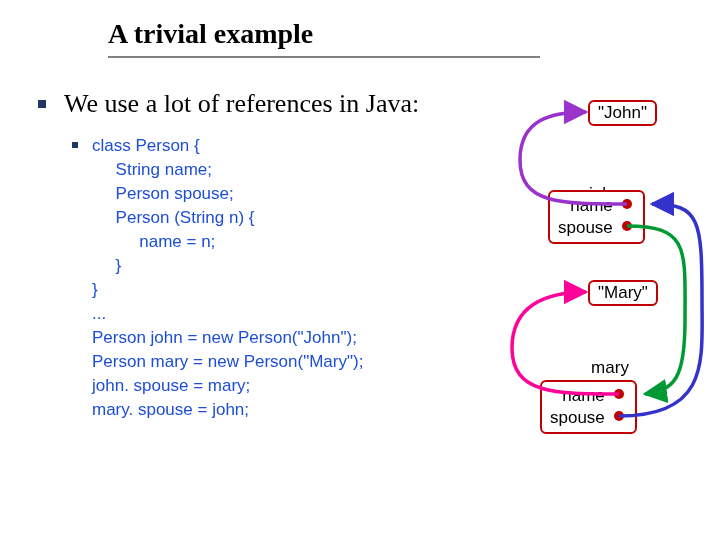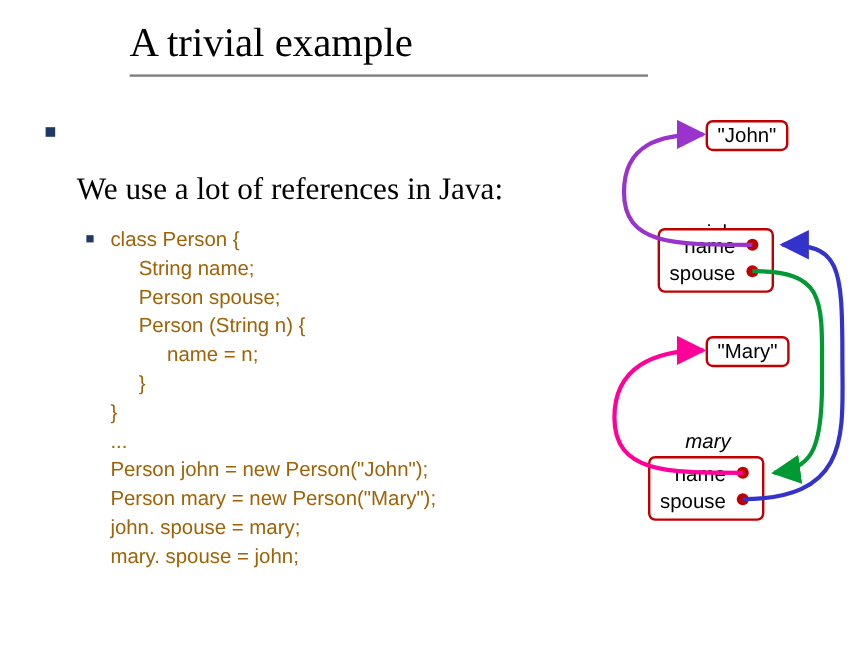--- a/index.html
+++ b/index.html
@@ -10,22 +10,22 @@
     background: #ffffff;
     font-family: "Times New Roman", Times, serif;
     color: #000;
     position: relative;
     overflow: hidden;
   }
   .title-wrap {
     padding: 18px 0 0 108px;
   }
   .title {
-    font-size: 34px;
-    font-weight: 400;
+    font-size: 28px;
+    font-weight: 700;
   }
   .title-underline {
     margin-top: 6px;
     height: 0;
     border-bottom: 2px solid #808080;
     width: 432px;
   }
   .content {
     position: relative;
     padding: 30px 0 0 38px;
@@ -38,42 +38,41 @@
     width: 8px;
     height: 8px;
     background: #1f3864;
     margin-top: 12px;
     margin-right: 18px;
     flex: none;
   }
   .bullet-text {
     font-size: 26px;
     line-height: 32px;
-    margin-top: 48px;
   }
   .sub-row {
     display: flex;
     align-items: flex-start;
     margin-left: 34px;
     margin-top: 14px;
   }
   .sub-bullet {
     width: 6px;
     height: 6px;
     background: #1f3864;
     margin-top: 8px;
     margin-right: 14px;
     flex: none;
   }
   .code {
     font-family: "Comic Sans MS", "Segoe Script", cursive, sans-serif;
     font-size: 17px;
     line-height: 24px;
     white-space: pre;
-    color: #a16207;
+    color: #1d4ed8;
   }
 
   
   .diagram {
     position: absolute;
     left: 510px;
     top: 100px;
     width: 200px;
     height: 390px;
     font-family: "Comic Sans MS", "Segoe Script", cursive, sans-serif;
@@ -155,21 +154,21 @@
   <div class="obj-label" style="left:55px; top:84px;">john</div>
   <div class="obj-box" style="left:38px; top:90px;">
     <div>name</div>
     <div>spouse</div>
   </div>
   <div class="slot-dot" style="left:112px; top:99px;"></div>
   <div class="slot-dot" style="left:112px; top:121px;"></div>
 
   <div class="str-box" style="left:78px; top:180px;">"Mary"</div>
 
-  <div class="obj-label" style="left:40px; top:258px;font-style:italic;">mary</div>
+  <div class="obj-label" style="left:60px; top:258px;">mary</div>
   <div class="obj-box" style="left:30px; top:280px;">
     <div>name</div>
     <div>spouse</div>
   </div>
   <div class="slot-dot" style="left:104px; top:289px;"></div>
   <div class="slot-dot" style="left:104px; top:311px;"></div>
 
   <svg class="arrows">
     <defs>
       <marker id="arr-purple" viewBox="0 0 10 10" refX="9" refY="5" markerWidth="7" markerHeight="7" orient="auto">

